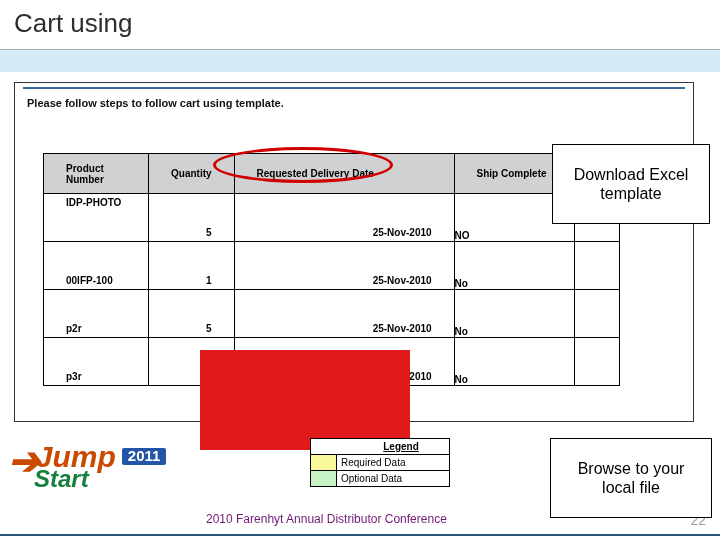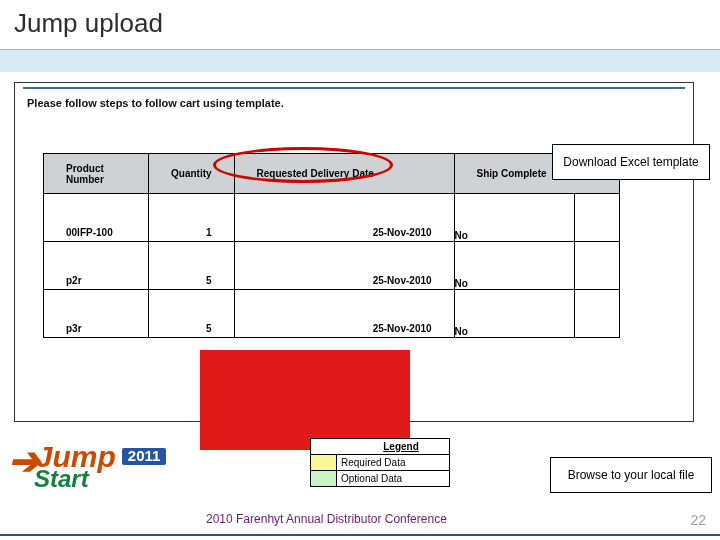--- a/index.html
+++ b/index.html
@@ -107,28 +107,28 @@
     width: 210px;
     height: 100px;
     z-index: 2;
   }
 
   
   .callout {
     position: absolute;
     background: #fff;
     border: 1px solid #000;
-    font-size: 12px;
+    font-size: 16px;
     text-align: center;
-    padding: 10px 8px;
+    padding: 20px 8px;
     line-height: 1.2;
     z-index: 5;
   }
   .callout-1 { right: 10px; top: 144px; width: 158px; }
-  .callout-2 { right: 8px;  top: 438px; width: 162px; margin-top: 19px; }
+  .callout-2 { right: 8px;  top: 438px; width: 162px; }
 
   
   .legend {
     position: absolute;
     left: 310px;
     top: 438px;
     width: 140px;
     border-collapse: collapse;
     font-size: 10px;
     z-index: 4;
@@ -214,34 +214,41 @@
     left: 0; right: 0;
     bottom: 4px;
     border-top: 2px solid #2b557d;
   }
 </style>
 </head>
 <body>
 
 <div class="slide">
 
-  <div class="title-bar">Jump upload</div>
+  <div class="title-bar">Cart using</div>
   <div class="blue-strip"></div>
 
   <div class="content-frame">
     <div class="inner-line"></div>
     <div class="instruction">Please follow steps to follow cart using template.</div>
 
     <table class="grid">
       <tbody>
           <tr>
         <th class="col-pn">Product Number</th>
         <th class="col-qty">Quantity</th>
         <th class="col-date">Requested Delivery Date</th>
         <th class="col-ship" colspan="2">Ship Complete</th>
+      </tr>
+      <tr>
+        <td class="col-pn" style="vertical-align:top">IDP-PHOTO</td>
+        <td class="col-qty">5</td>
+        <td class="col-date">25-Nov-2010</td>
+        <td class="col-ship sep">NO</td>
+        <td class="col-last"></td>
       </tr>
       <tr>
         <td class="col-pn">00IFP-100</td>
         <td class="col-qty">1</td>
         <td class="col-date">25-Nov-2010</td>
         <td class="col-ship sep">No</td>
         <td class="col-last"></td>
       </tr>
       <tr>
         <td class="col-pn">p2r</td>

